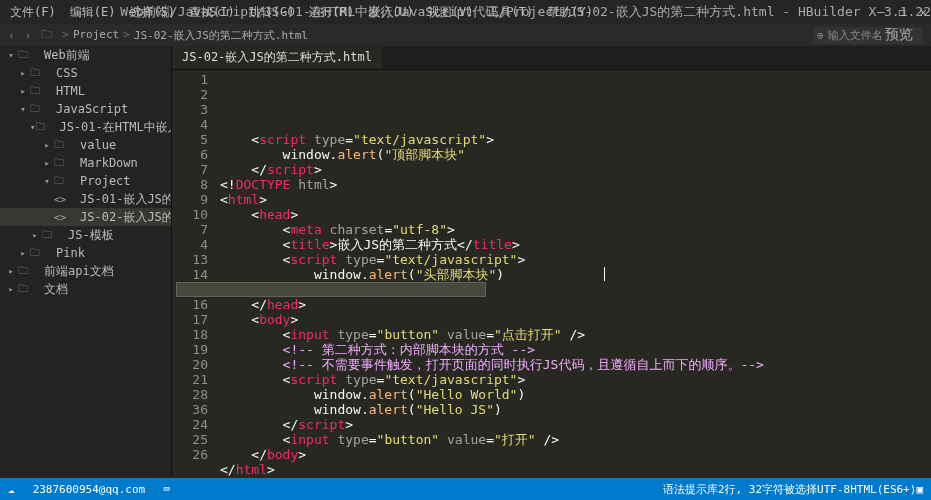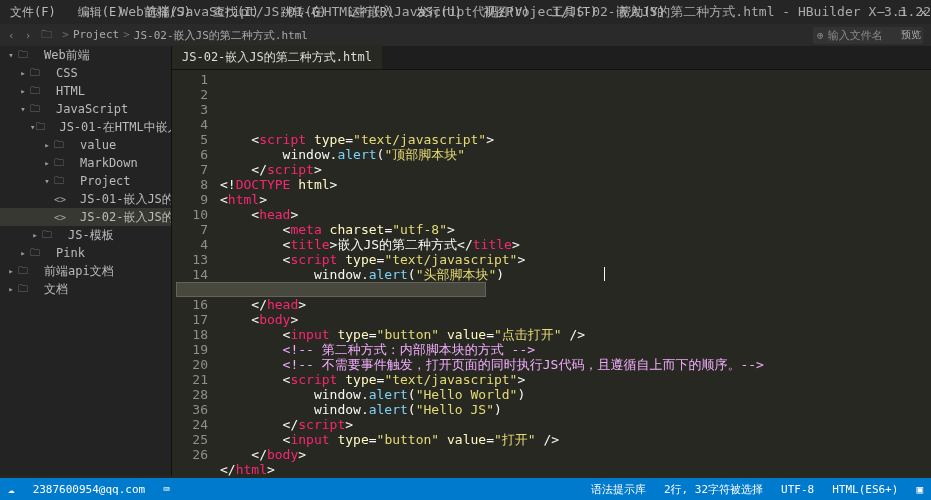--- a/index.html
+++ b/index.html
@@ -1,29 +1,29 @@
 <!DOCTYPE html>
 <html><head>
 <meta charset="utf-8">
 <style>
 html,body{margin:0;padding:0;width:931px;height:500px;overflow:hidden;background:#272822;font-family:"Microsoft YaHei",Consolas,monospace;font-size:12px;color:#ccc}
 *{box-sizing:border-box}
 
 .titlebar{height:24px;line-height:24px;background:#252525;display:flex;align-items:center;position:relative;color:#bbb}
 .title-center{position:absolute;left:0;right:0;text-align:right;font-size:13px;color:#aaa}
-.menu{display:flex;gap:10px;height:24px;align-items:center;padding-left:4px;z-index:2}
+.menu{display:flex;gap:2px;height:24px;align-items:center;padding-left:4px;z-index:2}
 .menu-item{padding:0 6px;font-size:12px;cursor:default}
 .winctl{position:absolute;right:4px;top:0;display:flex;gap:14px;z-index:2;font-size:12px}
 
 .toolbar{height:22px;background:#2a2a2a;display:flex;align-items:center;padding:0 8px;color:#aaa;font-size:11px}
 .tb-ico{margin-right:10px;opacity:.7}
 .crumb{display:flex;gap:4px}
 .crumb span.sep{opacity:.5}
 .searchbox{margin-left:auto;display:flex;align-items:center;gap:4px;background:#333;border-radius:2px;padding:1px 4px;color:#888;font-size:11px;width:110px}
-.preview{position:absolute;right:10px;font-size:10px;color:#aaa}
+.preview{position:absolute;right:18px;font-size:14px;color:#aaa}
 
 .main{display:flex;height:430px}
 
 .sidebar{width:172px;background:#232323;border-right:1px solid #111;color:#bbb;font-size:12px;overflow:hidden}
 .sb-row{display:flex;align-items:center;height:18px;padding-left:6px;cursor:default;white-space:nowrap;overflow:hidden;text-overflow:ellipsis}
 .sb-row.active{background:#373832}
 .sb-arrow{width:10px;display:inline-block;font-size:9px;opacity:.8;text-align:center}
 .sb-ico{width:14px;display:inline-block;text-align:center;font-size:10px;opacity:.85}
 .sb-label{margin-left:14px}
 
@@ -32,31 +32,31 @@
 .tab{height:24px;line-height:24px;padding:0 10px;background:#272822;color:#ddd;font-size:12px}
 .code{flex:1;display:flex;font-family:Consolas,monospace;font-size:13px;line-height:15px;overflow:hidden}
 .gutter{width:44px;background:#272822;color:#8F908A;text-align:right;padding:2px 8px 2px 0}
 .gutter div{height:15px}
 .src{position:relative;flex:1;padding:2px 0;white-space:pre}
 .src .line{height:15px;padding-left:4px}
 .src .cursor{position:absolute;left:388px;top:calc(2px + 15px*13);width:1px;height:14px;background:#f8f8f0}
 .hl{display:inline-block;}
 .t-pink{color:#F92672}
 .t-str{color:#E6DB74}
-.t-attr{color:#fef9c3}
+.t-attr{color:#a3a3a3}
 .t-punc{color:#f8f8f2}
-.t-fn{color:#7dd3fc}
+.t-fn{color:#fdba74}
 .t-cmt{color:#f0abfc}
 
 .sel{position:absolute;left:-40px;top:calc(2px + 15px*14);height:15px;width:310px;background:#49483E;border:1px solid #636359;z-index:0}
 
 .vs{width:8px;background:#272822;border-left:0}
 
 .status{position:absolute;bottom:0;left:0;right:0;height:22px;background:#007acc;color:#fff;display:flex;align-items:center;font-size:11px;padding:0 8px;gap:18px}
-.status .r{margin-left:auto;display:flex;gap:18px;align-items:center}
+.status .r{margin-left:auto;display:flex;align-items:center}
 </style>
 </head>
 <body>
 
 <div class="titlebar">
   <div class="menu" id="menu">
       <span class="menu-item">文件(F)</span>
       <span class="menu-item">编辑(E)</span>
       <span class="menu-item">选择(S)</span>
       <span class="menu-item">查找(I)</span>

